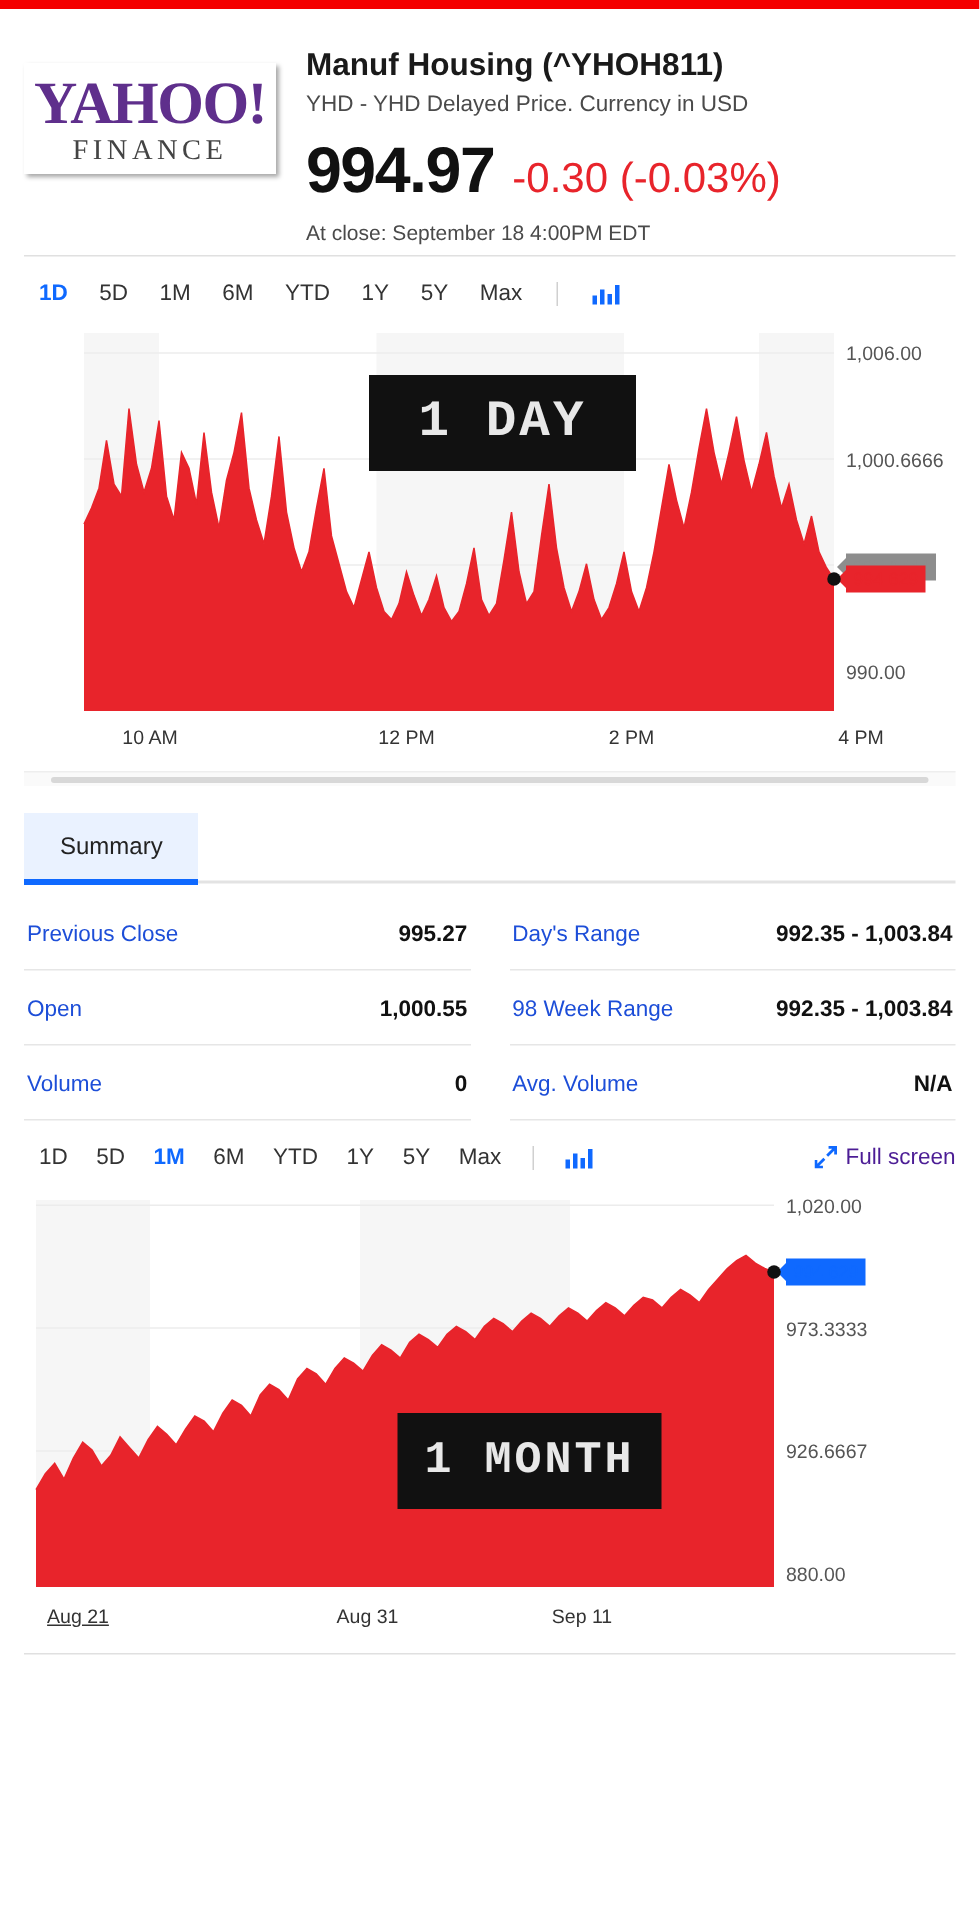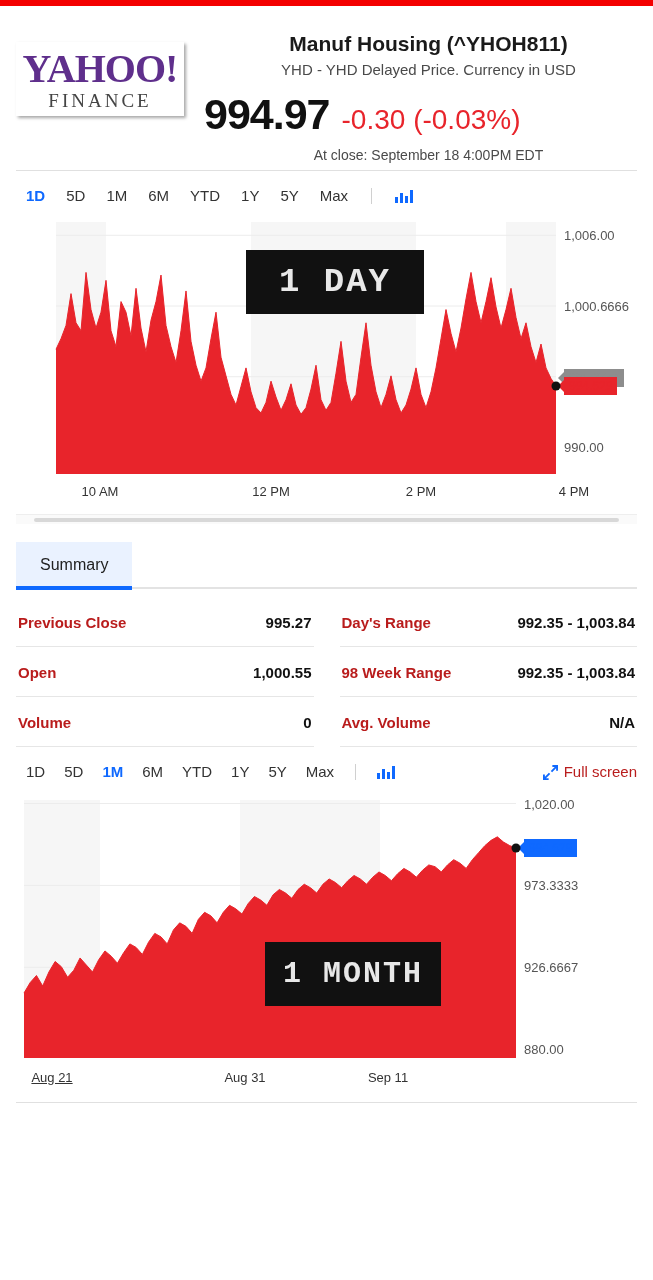--- a/index.html
+++ b/index.html
@@ -51,21 +51,20 @@
     font-family: "Liberation Serif", serif;
     font-size: 19px;
     color: #444;
     letter-spacing: 3px;
     margin-top: 2px;
   }
   .quote-block {
     flex: 1;
     padding-left: 4px;
     padding-top: 18px;
-    text-align: center;
   }
   .quote-title {
     font-size: 21px;
     font-weight: bold;
     color: #1a1a1a;
     margin-bottom: 5px;
   }
   .quote-sub {
     font-size: 15px;
     color: #4a4a4a;
@@ -204,39 +203,39 @@
   .col { flex: 1; }
   .srow {
     display: flex;
     justify-content: space-between;
     align-items: center;
     border-bottom: 1px solid #e6e6e6;
     padding: 14px 2px 13px 2px;
     font-size: 15px;
     min-height: 50px;
   }
-  .srow .k { color: #b91c1c; font-weight: bold; }
+  .srow .k { color: #1d4ed8; }
   .srow .v { font-weight: bold; color: #111; text-align: right; }
   .srow .v.small { font-size: 15px; line-height: 17px; }
 
   
   .range-bar2 {
     display:flex;
     align-items:center;
     gap: 19px;
     padding: 16px 16px 10px 26px;
     font-size: 15px;
     color:#333;
   }
   .fullscreen {
     margin-left:auto;
-    color:#b91c1c;
+    color:#4c1d95;
     font-size:15px;
     display:flex;
-    align-items:flex-end;
+    align-items:center;
     gap:6px;
   }
   .fs-icon { color:#0f69ff; display:flex; }
   .bottomline { height:1px; background:#e0e0e0; margin: 8px 16px 0 16px; }
 </style>
 </head>
 <body>
 
 <div class="topbar"></div>
 

